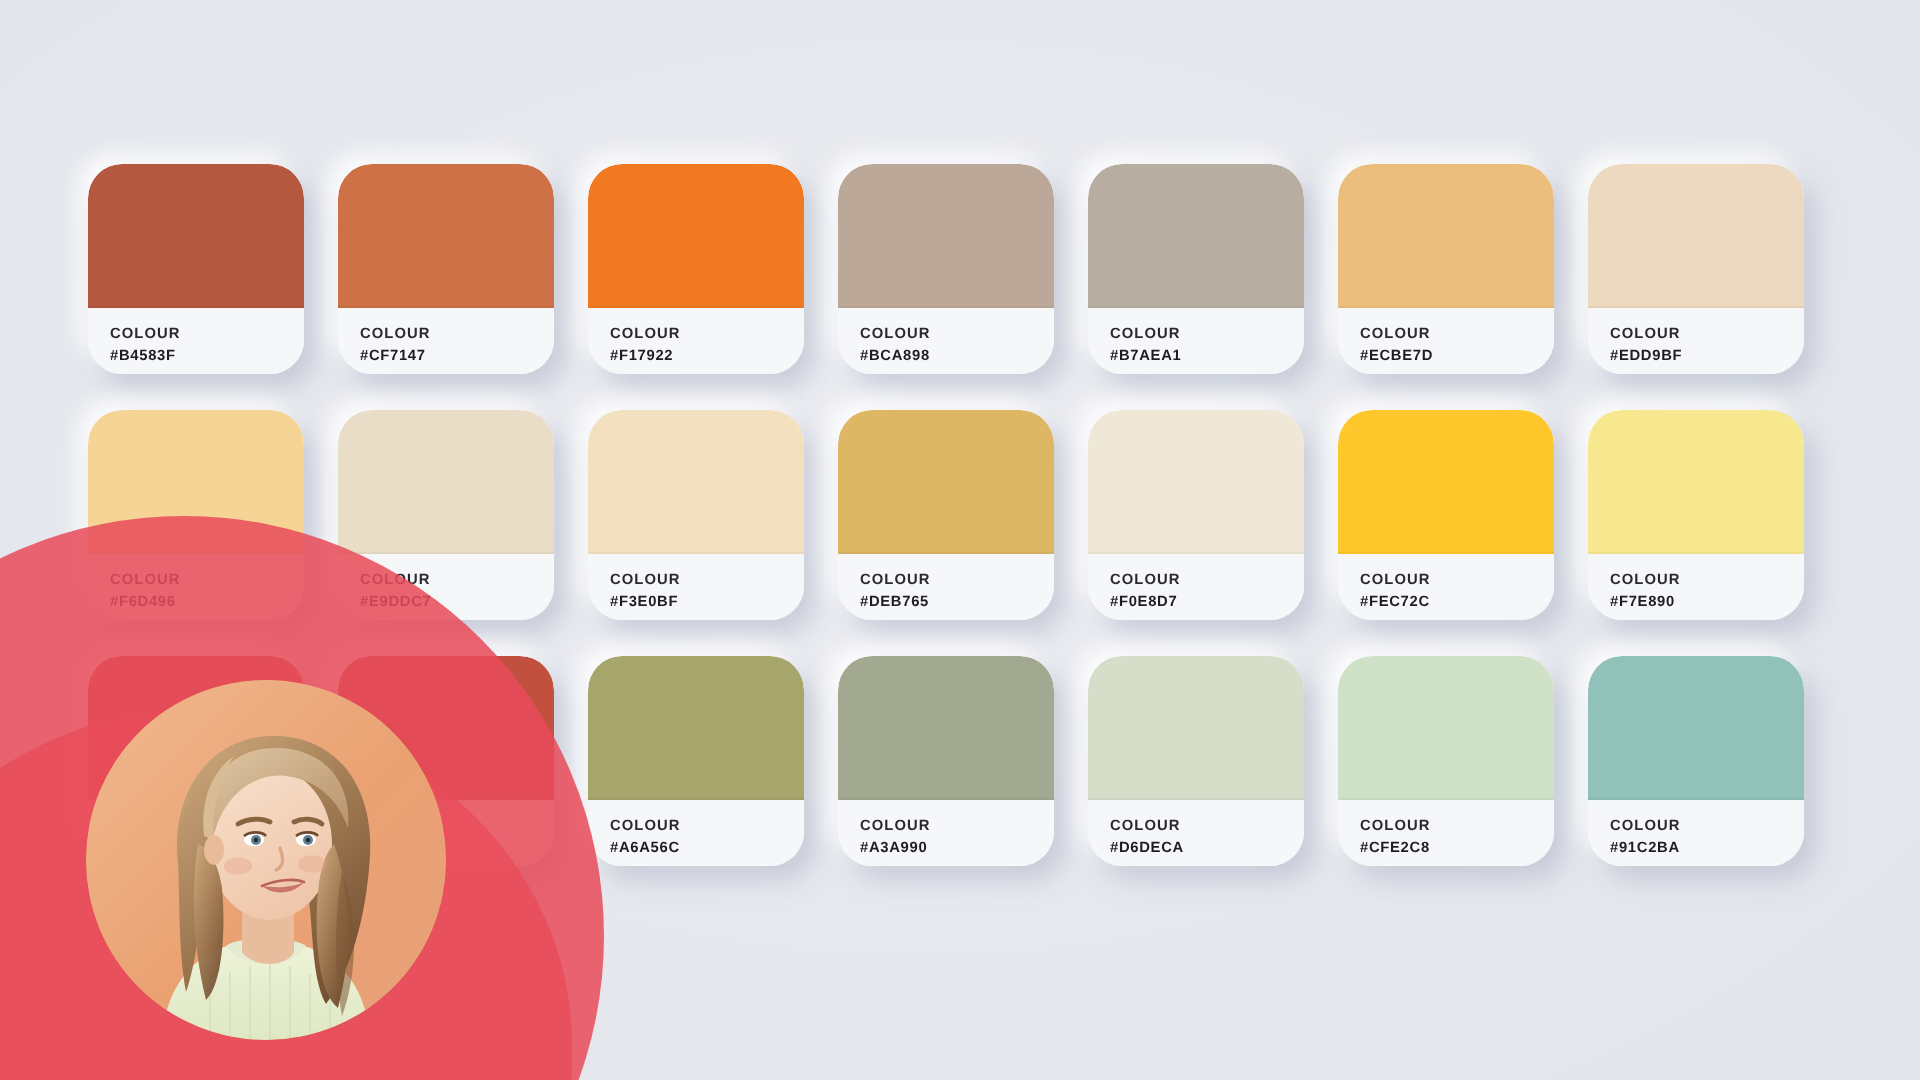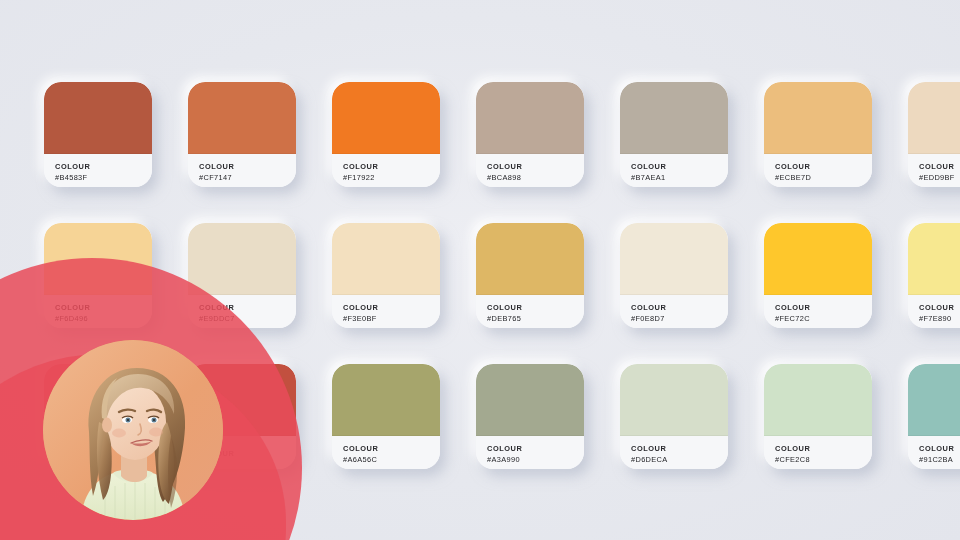--- a/index.html
+++ b/index.html
@@ -26,21 +26,20 @@
   #palette-grid {
     position: absolute;
     left: 44px;
     top: 82px;
     width: 880px;
     display: grid;
     grid-template-columns: repeat(7, 108px);
     grid-auto-rows: 105px;
     column-gap: 17px;
     row-gap: 18px;
-    gap: 36px;
   }
   .swatch-card {
     position: relative;
     width: 108px;
     height: 105px;
     border-radius: 17px;
     background: #f7f8fa;
     box-shadow:
       6px 7px 13px rgba(172,178,196,0.55),
       -5px -5px 11px rgba(255,255,255,0.95);
@@ -72,21 +71,21 @@
   }
   .swatch-label {
     font-size: 7.4px;
     font-weight: bold;
     letter-spacing: 0.55px;
     color: #2a2a2e;
     line-height: 1.45;
   }
   .swatch-hex {
     font-size: 7.4px;
-    font-weight: normal;
+    font-weight: bold;
     letter-spacing: 0.35px;
     color: #1e1e22;
     line-height: 1.45;
   }
 
   
   #profile-overlay {
     position: absolute;
     left: -118px;
     top: 258px;

